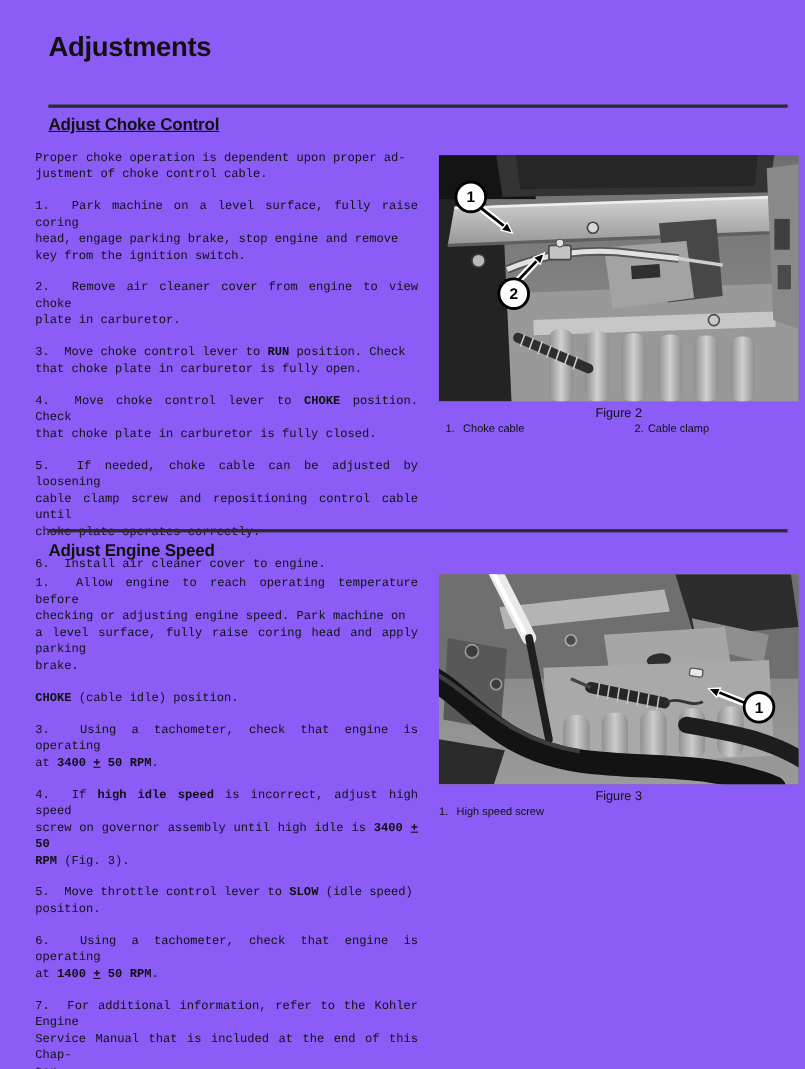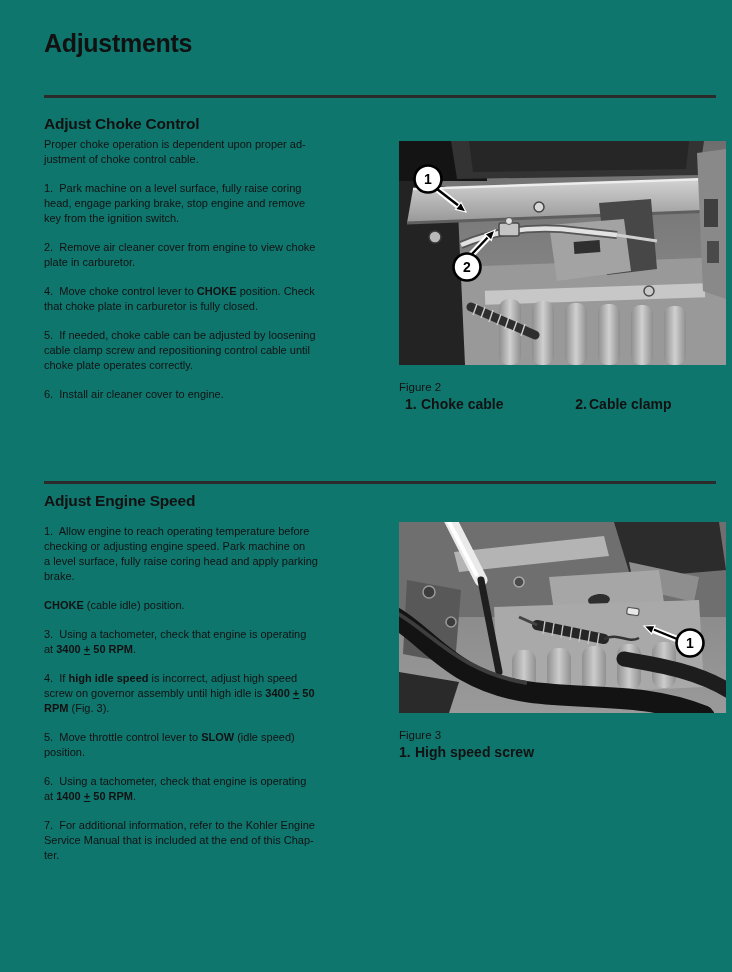--- a/index.html
+++ b/index.html
@@ -1,52 +1,52 @@
 <!DOCTYPE html>
 <html><head>
 <meta charset="utf-8">
 <style>
   html,body{margin:0;padding:0;background:#e8e8e8;}
   .page{
-    position:relative;width:732px;height:972px;background:#0f766e;
+    position:relative;width:732px;height:972px;background:#8b5cf6;
     font-family:"Liberation Sans","DejaVu Sans",sans-serif;color:#111;
     overflow:hidden;margin:0 auto;
   }
   .page-title{
     position:absolute;left:44px;top:29px;
     font-size:25px;font-weight:bold;letter-spacing:-0.3px;
   }
   .rule{
     position:absolute;left:44px;width:672px;height:3px;background:#2b2b2b;
   }
   .rule-1{top:95px;}
   .rule-2{top:481px;}
   .section-heading{
     position:absolute;left:44px;
     font-size:15.5px;font-weight:bold;letter-spacing:-0.2px;
   }
-  .heading-1{top:115px;}
+  .heading-1{top:105px;text-decoration:underline;}
   .heading-2{top:492px;}
   .body-col{
-    position:absolute;left:44px;width:348px;
-    font-size:11px;line-height:15px;text-align:justify;
+    position:absolute;left:32px;width:348px;
+    font-size:11px;line-height:15px;text-align:justify;font-family:Liberation Mono, monospace;
   }
   .col-1{top:137px;}
   .col-2{top:524px;}
   .para{white-space:pre-line;margin:0 0 14px 0;}
   .b{font-weight:bold;}
   .u{text-decoration:underline;}
   .figure-block{position:absolute;left:399px;}
   .fig-2{top:141px;width:327px;}
   .fig-3{top:522px;width:327px;}
   .photo{display:block;background:#7a7a7a;}
   .fig-caption{
-    text-align:left;font-size:11.5px;margin-top:16px;color:#111;
-  }
-  .fig-legend{position:relative;height:16px;margin-top:3px;font-size:14px;font-weight:bold;}
+    text-align:center;font-size:11.5px;margin-top:5px;color:#111;
+  }
+  .fig-legend{position:relative;height:16px;margin-top:3px;font-size:10px;font-weight:normal;}
   .legend-item{position:absolute;top:0;white-space:nowrap;}
   .legend-item .num{display:inline-block;min-width:16px;}
   .fig2-item-1{left:6px;}
   .fig2-item-2{left:174px;text-align:center;}
   .fig3-item-1{left:0;right:0;text-align:left;}
   .badge-text{font-size:14px;font-weight:bold;fill:#000;}
 </style>
 </head>
 <body>
 
@@ -59,20 +59,22 @@
   <div class="section-heading heading-1">Adjust Choke Control</div>
 
   <div class="body-col col-1">
     <p class="para"><span>Proper choke operation is dependent upon proper ad-
 justment of choke control cable.</span></p>
     <p class="para"><span>1.&nbsp; Park machine on a level surface, fully raise coring
 head, engage parking brake, stop engine and remove
 key from the ignition switch.</span></p>
     <p class="para"><span>2.&nbsp; Remove air cleaner cover from engine to view choke
 plate in carburetor.</span></p>
+    <p class="para"><span>3.&nbsp; Move choke control lever to </span><span class="b">RUN</span><span> position. Check
+that choke plate in carburetor is fully open.</span></p>
     <p class="para"><span>4.&nbsp; Move choke control lever to </span><span class="b">CHOKE</span><span> position. Check
 that choke plate in carburetor is fully closed.</span></p>
     <p class="para"><span>5.&nbsp; If needed, choke cable can be adjusted by loosening
 cable clamp screw and repositioning control cable until
 choke plate operates correctly.</span></p>
     <p class="para"><span>6.&nbsp; Install air cleaner cover to engine.</span></p>
   </div>
 
   <div class="rule rule-2"></div>
 

